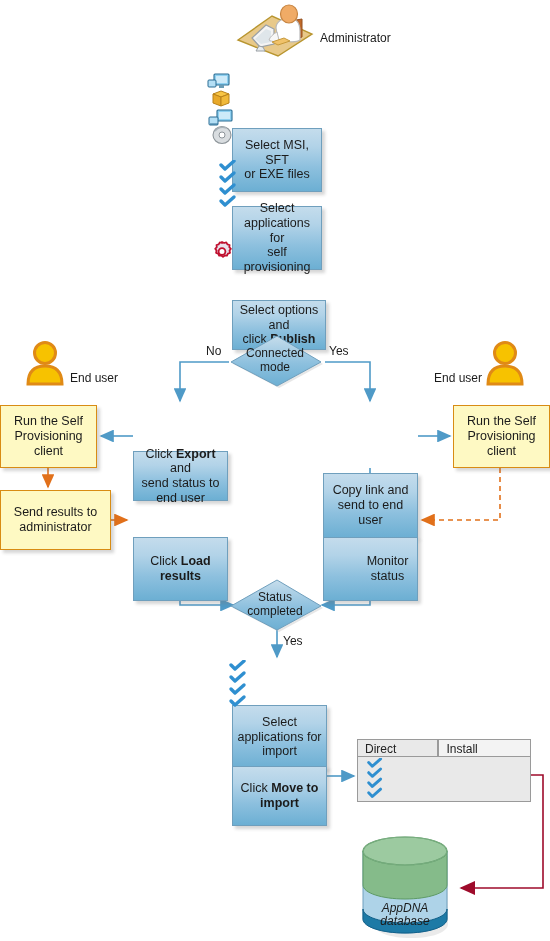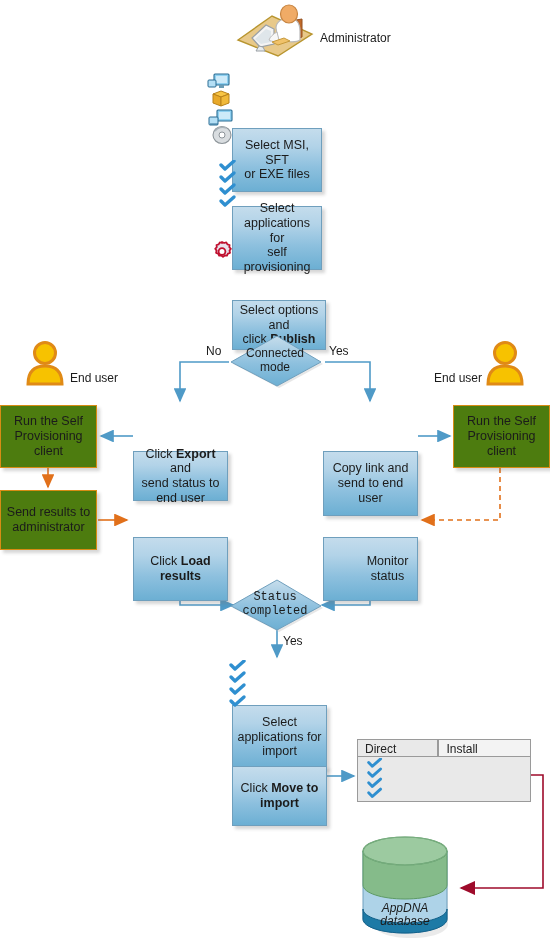--- a/index.html
+++ b/index.html
@@ -14,21 +14,21 @@
   
   .proc{
     border:1px solid #6f9fbd;
     background:linear-gradient(to bottom,#c4dcec 0%,#b2d3e8 28%,#8dc0de 62%,#6cafd3 100%);
     box-shadow:3px 3px 3px rgba(120,120,120,0.30);
     margin-top:48px;
   }
   
   .user-box{
     border:1px solid #d88c14;
-    background:#4d7c0f;
+    background:#fef9c3;
     box-shadow:3px 3px 3px rgba(120,120,120,0.30);
   }
   .node .t{display:block;padding:0 4px;}
   .b{font-weight:bold;}
 
   
   .diamond{position:absolute;}
   .diamond .dlabel{position:absolute;left:0;top:0;width:100%;height:100%;
       display:flex;align-items:center;justify-content:center;text-align:center;
       font-size:12px;color:#1b1b1b;line-height:1.18;}
@@ -247,21 +247,21 @@
   </div>
   <div class="lbl" style="left:434px;top:371px;">End user</div>
 
   <div class="node user-box" style="left:0px;top:405px;width:97px;height:63px;">
     <span class="t">
       <span>Run the Self</span><br>
       <span>Provisioning client</span>
     </span>
   </div>
 
-  <div class="node user-box" style="left:0px;top:490px;width:97px;height:60px;">
+  <div class="node user-box" style="left:0px;top:490px;width:111px;height:60px;">
     <span class="t">
       <span>Send results to</span><br>
       <span>administrator</span>
     </span>
   </div>
 
   <div class="node proc" style="left:133px;top:403px;width:95px;height:50px;">
     <span class="t">
       <span>Click </span><span class="b">Export</span><span> and</span><br>
       <span>send status to</span><br>
@@ -269,21 +269,21 @@
     </span>
   </div>
 
   <div class="node proc" style="left:133px;top:489px;width:95px;height:64px;">
     <span class="t">
       <span>Click </span><span class="b">Load</span><br>
       <span class="b">results</span>
     </span>
   </div>
 
-  <div class="node proc" style="left:323px;top:403px;width:95px;height:65px;">
+  <div class="node proc" style="left:323px;top:425px;width:95px;height:65px;">
     <span class="t">
       <span>Copy link and</span><br>
       <span>send to end user</span>
     </span>
   </div>
 
   <div class="node user-box" style="left:453px;top:405px;width:97px;height:63px;">
     <span class="t">
       <span>Run the Self</span><br>
       <span>Provisioning client</span>
@@ -299,21 +299,21 @@
       <defs>
         <linearGradient id="dg2" x1="0" y1="0" x2="0" y2="1">
           <stop offset="0%" stop-color="#c6ddec"></stop>
             <stop offset="55%" stop-color="#8dc0de"></stop>
           <stop offset="100%" stop-color="#6cafd3"></stop>
         </linearGradient>
       </defs>
       <path d="M50,4 L94,30 L50,54 L4,30 Z" fill="#c9c9c9" opacity="0.45"></path>
       <path d="M48,2 L92,28 L48,52 L2,28 Z" fill="url(#dg2)" stroke="#6f9fbd" stroke-width="1"></path>
     </svg>
-    <div class="dlabel" style="left:-2px;top:-2px;font-family:Liberation Mono, monospace;">
+    <div class="dlabel" style="left:-2px;top:-2px;">
       <span>
         <span>Status</span><br>
         <span>completed</span>
       </span>
     </div>
   </div>
   <div class="lbl" style="left:283px;top:634px;">Yes</div>
 
   <div class="node proc" style="left:232px;top:657px;width:95px;height:64px;">
     <span class="t">

